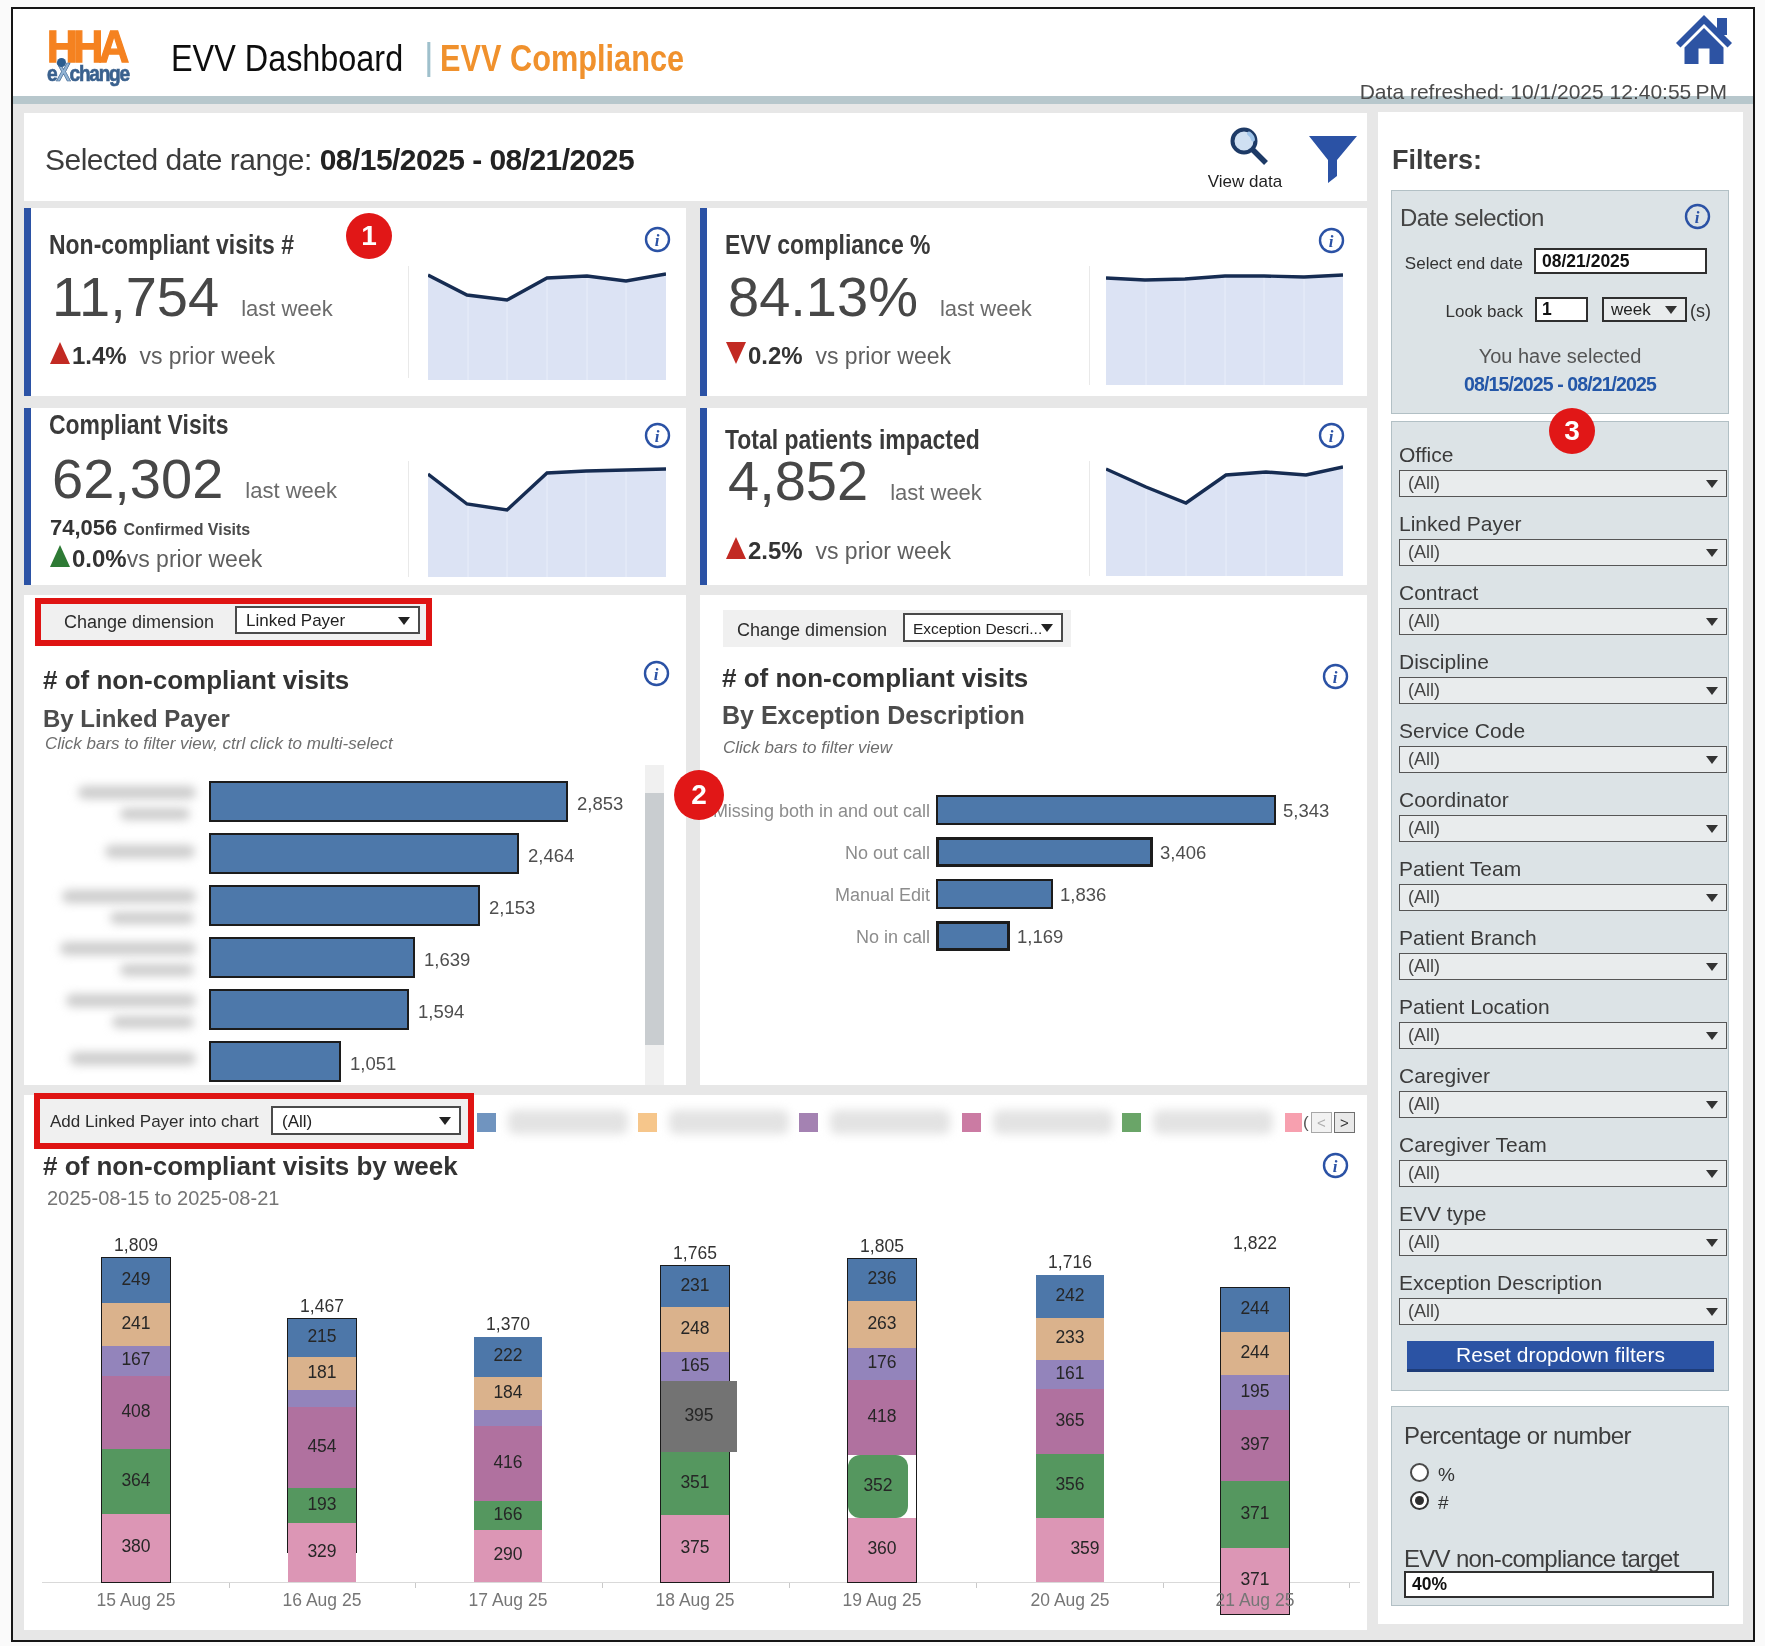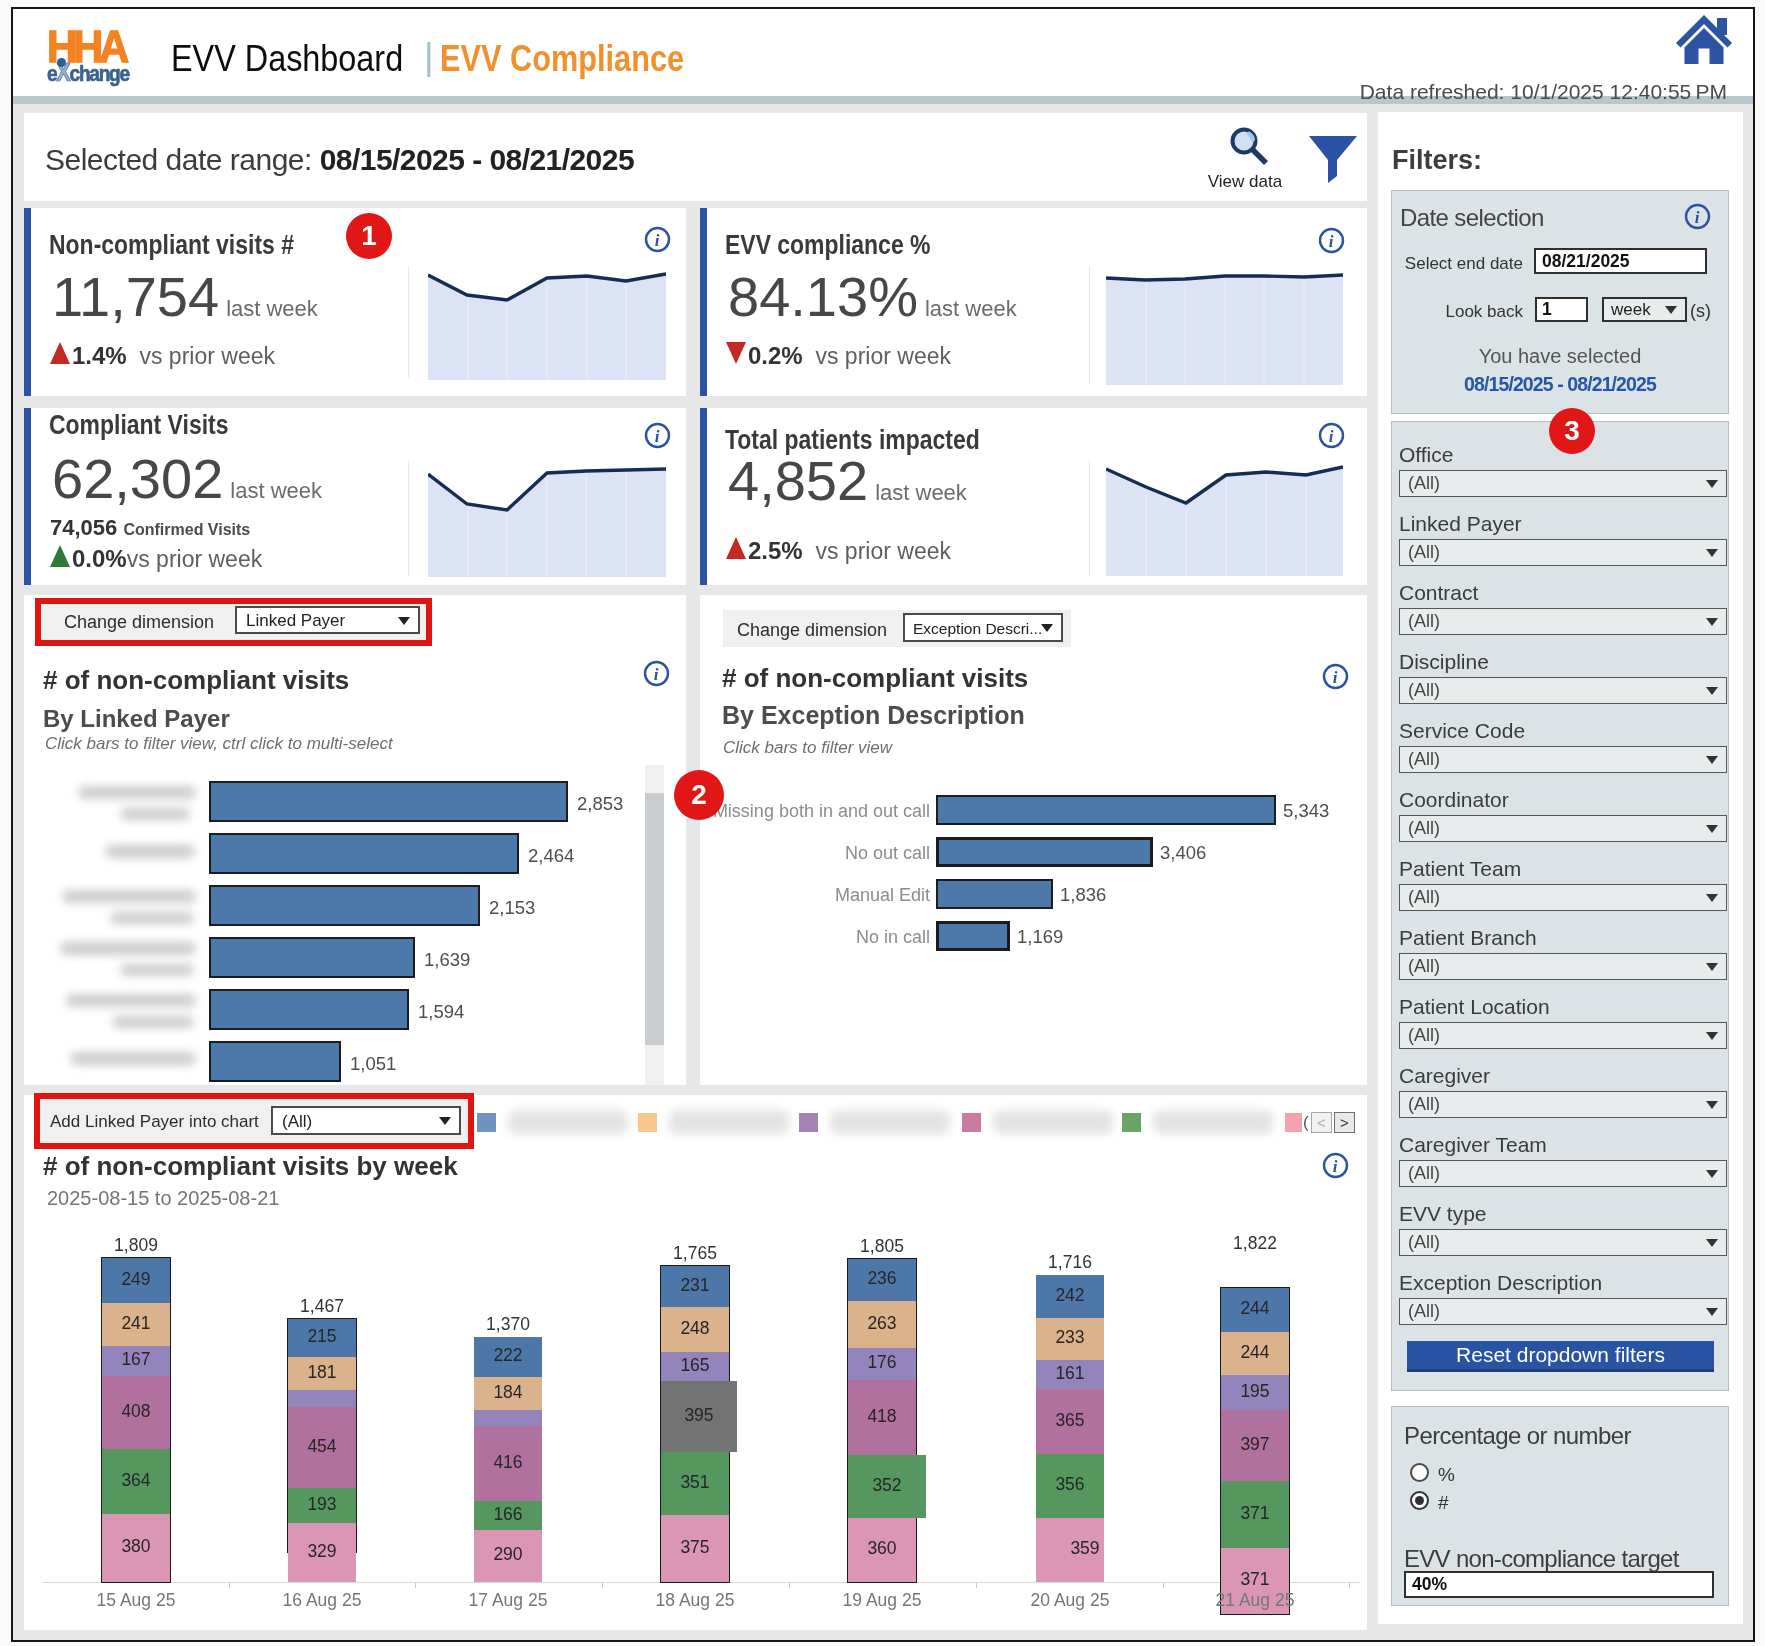--- a/index.html
+++ b/index.html
@@ -3,21 +3,21 @@
 <meta charset="utf-8">
 <style>
   html,body{margin:0;padding:0;}
   #page{position:relative;width:1765px;height:1646px;background:#fafafa;font-family:"Liberation Sans",sans-serif;overflow:hidden;}
   .abs{position:absolute;}
   .white{background:#ffffff;}
   .card{position:absolute;background:#fff;}
   .stripe{position:absolute;left:0;top:0;bottom:0;width:7px;background:#2b52a5;}
   .kpi-title{font-size:28px;font-weight:700;color:#3a3a3a;transform:scaleX(0.82);transform-origin:0 0;white-space:nowrap;}
   .big{font-size:56px;color:#474747;}
-  .lastweek{font-size:22px;color:#6b6b6b;margin-left:7px;}
+  .lastweek{font-size:22px;color:#6b6b6b;margin-left:22px;}
   .delta-line{font-size:23px;color:#5f5f5f;}
   .delta-val{font-weight:700;color:#333;font-size:24px;}
   .tri-up-red{display:inline-block;width:0;height:0;border-left:10px solid transparent;border-right:10px solid transparent;border-bottom:22px solid #c22a23;margin-right:2px;}
   .tri-dn-red{display:inline-block;width:0;height:0;border-left:10px solid transparent;border-right:10px solid transparent;border-top:22px solid #c22a23;margin-right:2px;}
   .tri-up-grn{display:inline-block;width:0;height:0;border-left:10px solid transparent;border-right:10px solid transparent;border-bottom:22px solid #2e7a35;margin-right:2px;}
   .redcirc{position:absolute;background:#e11717;border-radius:50%;color:#fff;font-weight:700;display:flex;align-items:center;justify-content:center;}
   .redrect{position:absolute;border:6px solid #df1413;}
   .paramstrip{position:absolute;background:#f0f0f0;}
   .paramlabel{font-size:18px;color:#2c2c2c;white-space:nowrap;}
   .ddown{position:absolute;background:#fff;border:2px solid #4a4a4a;font-size:17px;color:#222;white-space:nowrap;overflow:hidden;}
@@ -379,21 +379,21 @@
       </div>
       <div class="seg" style="left:0;top:42px;width:68px;height:47px;background:#dab28c;">
         <div class="seg-label" style="top:12px;">263</div>
       </div>
       <div class="seg" style="left:0;top:89px;width:68px;height:32px;background:#9384bb;">
         <div class="seg-label" style="top:4px;">176</div>
       </div>
       <div class="seg" style="left:0;top:121px;width:68px;height:75px;background:#b0719f;">
         <div class="seg-label" style="top:26px;">418</div>
       </div>
-      <div class="seg" style="left:0;top:196px;width:78px;height:63px;background:#55975f;">
+      <div class="seg" style="left:0;top:196px;width:60px;height:63px;background:#55975f;border-radius:12px;">
         <div class="seg-label" style="top:20px;">352</div>
       </div>
       <div class="seg" style="left:0;top:259px;width:68px;height:64px;background:#dc96b5;">
         <div class="seg-label" style="top:20px;">360</div>
       </div>
     </div>
   <div class="axis-label" style="left:812px;top:1590px;width:140px;">19 Aug 25</div>
   <div class="bar-total" style="left:1000px;top:1252px;width:140px;">1,716</div>
   <div class="abs" style="left:1036px;top:1275px;width:68px;height:307px;">
       <div class="seg" style="left:0;top:0px;width:68px;height:43px;background:#4d77a9;">

